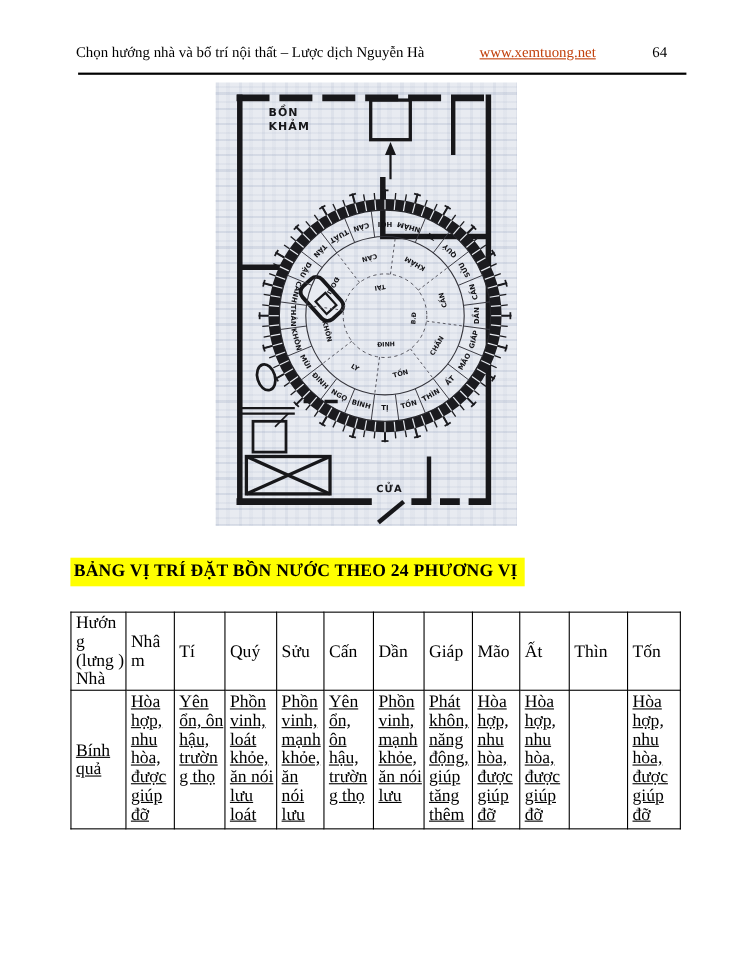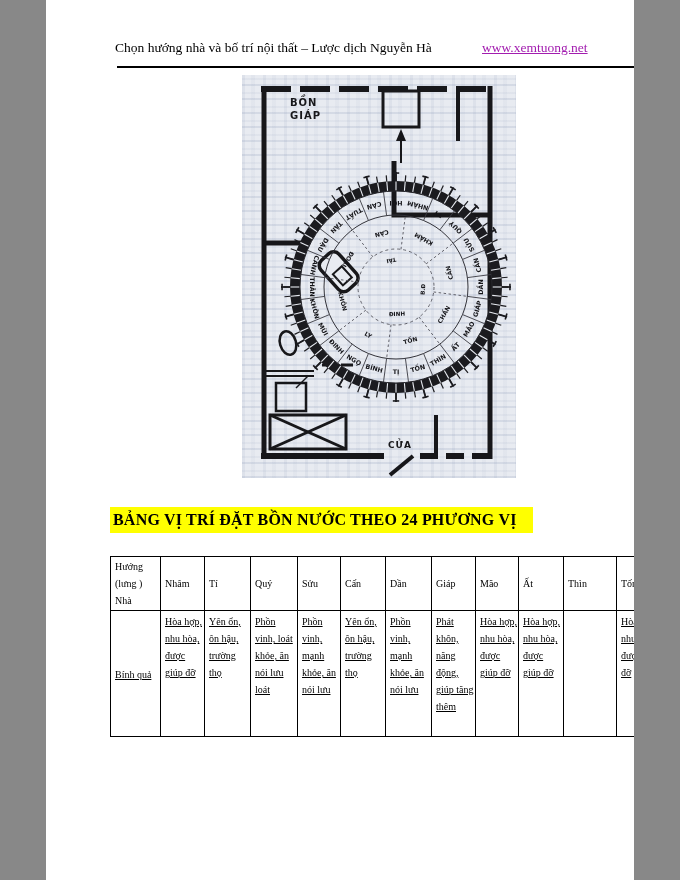--- a/index.html
+++ b/index.html
@@ -1,24 +1,24 @@
 <!DOCTYPE html>
 <html><head>
 <meta charset="utf-8">
 <style>
   html,body{margin:0;padding:0;background:#888;}
   .page{
-    position:relative; width:588px; height:880px; background:#ffffff;
+    position:relative; width:680px; height:880px; background:#ffffff;
     font-family:"Liberation Serif","DejaVu Serif",serif; color:#000;
     overflow:hidden; margin:0 auto;
   }
   
   .doc-header{position:absolute; left:0; top:40; width:680px; height:22px; font-size:13.5px;}
   .doc-title{position:absolute; left:69px; top:40px; white-space:nowrap;}
-  .doc-link{position:absolute; left:436px; top:40px; color:#a21caf; text-decoration:underline; white-space:nowrap; cursor:pointer;text-align:center;}
+  .doc-link{position:absolute; left:436px; top:40px; color:#c2410c; text-decoration:underline; white-space:nowrap; cursor:pointer;text-align:center;}
   .doc-pagenum{position:absolute; left:593px; top:40px;text-align:right;}
   .header-rule{position:absolute; left:71px; top:66px; width:553px; height:2px; background:#000;}
 
   
   .scan{
     position:absolute; left:196px; top:75px; width:274px; height:403px;
     background-color:#e8ebf1;
     background-image:
       repeating-linear-gradient(0deg, rgba(110,128,165,.16) 0 2px, rgba(110,128,165,0) 2px 6px, rgba(110,128,165,.07) 6px 8px, rgba(110,128,165,0) 8px 14px),
       repeating-linear-gradient(90deg, rgba(110,128,165,.09) 0 3px, rgba(110,128,165,0) 3px 9px, rgba(110,128,165,.05) 9px 13px, rgba(110,128,165,0) 13px 21px);
@@ -28,27 +28,27 @@
     position:absolute; font-family:"DejaVu Sans",sans-serif; font-weight:bold;
     color:#17171a; letter-spacing:1px; line-height:1.25;
   }
   .tank-label{left:48px; top:22px; width:62px; font-size:10px;}
   .door-label{left:146px; top:365px; font-size:9px;}
 
   
   .section-heading{position:absolute; left:64px; top:511px;}
   .section-heading .hl{
     background:#ffff00; color:#000; font-weight:bold; font-size:16px;
-    padding:4px 16px 5px 3px; letter-spacing:.2px; white-space:nowrap;
+    padding:4px 6px 5px 3px; letter-spacing:.2px; white-space:nowrap;
   }
 
   
   .dir-table{
     position:absolute; left:64px; top:556px; border-collapse:collapse;
-    table-layout:fixed; width:554px; font-size:10px; line-height:17px;
+    table-layout:fixed; width:554px; font-size:16px; line-height:17px;
   }
   .dir-table td{
     border:1.4px solid #000; padding:1px 1px 1px 4px; overflow:hidden;
     word-wrap:break-word;
   }
   .dir-table tr.row0{height:52px;} .dir-table tr.row0 td{vertical-align:middle;}
   .dir-table tr.row1{height:64px;} .dir-table tr.row1 td{vertical-align:middle;}
   .dir-table tr.row2{height:126px;} .dir-table tr.row2 td{vertical-align:top; padding-top:2px;text-decoration:underline;}
   .dir-table tr.row2 td.rowhead{vertical-align:middle;}
 </style>
@@ -363,21 +363,21 @@
           <text x="168.23504748063863" y="265.12592044589877" font-size="6" font-weight="bold" font-family="&quot;DejaVu Sans&quot;,sans-serif" fill="#141418" text-anchor="middle" dominant-baseline="central" transform="rotate(345 168.23504748063863 265.12592044589877)">TỐN</text>
           <text x="126.50000000000001" y="259.6313972081441" font-size="6" font-weight="bold" font-family="&quot;DejaVu Sans&quot;,sans-serif" fill="#141418" text-anchor="middle" dominant-baseline="central" transform="rotate(390 126.50000000000001 259.6313972081441)">LY</text>
           <text x="100.87407955410126" y="226.23504748063866" font-size="6" font-weight="bold" font-family="&quot;DejaVu Sans&quot;,sans-serif" fill="#141418" text-anchor="middle" dominant-baseline="central" transform="rotate(435 100.87407955410126 226.23504748063866)">KHÔN</text>
           <text x="106.36860279185588" y="184.5" font-size="6" font-weight="bold" font-family="&quot;DejaVu Sans&quot;,sans-serif" fill="#141418" text-anchor="middle" dominant-baseline="central" transform="rotate(480 106.36860279185588 184.5)">ĐOÀI</text>
           <text x="139.76495251936137" y="158.87407955410123" font-size="6" font-weight="bold" font-family="&quot;DejaVu Sans&quot;,sans-serif" fill="#141418" text-anchor="middle" dominant-baseline="central" transform="rotate(525 139.76495251936137 158.87407955410123)">CÀN</text>
           <text x="149.31149920299288" y="185.4101906686704" font-size="5.6" font-weight="bold" font-family="&quot;DejaVu Sans&quot;,sans-serif" fill="#141418" text-anchor="middle" dominant-baseline="central" transform="rotate(530 149.31149920299288 185.4101906686704)">TÀI</text>
           <text x="180.89725684847713" y="214.35320505418676" font-size="5.6" font-weight="bold" font-family="&quot;DejaVu Sans&quot;,sans-serif" fill="#141418" text-anchor="middle" dominant-baseline="central" transform="rotate(275 180.89725684847713 214.35320505418676)">B.Đ</text>
           <text x="154.94228641096754" y="238.9835523295156" font-size="5.6" font-weight="bold" font-family="&quot;DejaVu Sans&quot;,sans-serif" fill="#141418" text-anchor="middle" dominant-baseline="central" transform="rotate(358 154.94228641096754 238.9835523295156)">ĐINH</text>
         </g>
     </svg>
-    <div class="plan-label tank-label">BỒN GIÁP</div>
+    <div class="plan-label tank-label">BỒN KHẢM</div>
     <div class="plan-label door-label">CỬA</div>
   </div>
 
   <div class="section-heading">
     <span class="hl">BẢNG VỊ TRÍ ĐẶT BỒN NƯỚC THEO 24 PHƯƠNG VỊ</span>
   </div>
 
   <table class="dir-table">
     <colgroup>
       <col style="width:50px">

